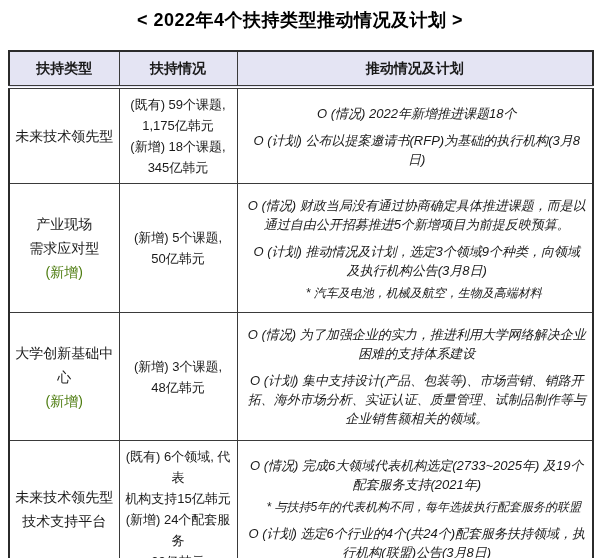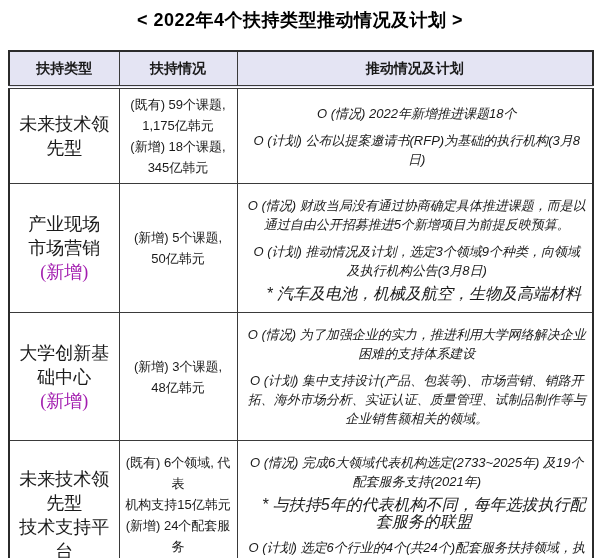--- a/index.html
+++ b/index.html
@@ -37,42 +37,42 @@
     text-align:center; vertical-align:middle;
     border-bottom:4px double #3a3a3a;
     padding:0;
   }
   tr.r1 { height:89px; }
   tr.r2 { height:127px; }
   tr.r3 { height:127px; }
   tr.r4 { height:126px; }
   td.c-type {
     text-align:center; vertical-align:middle;
-    font-size:18px; line-height:24px;
+    font-size:14px; line-height:24px;
     padding:2px;
   }
   td.c-support {
     text-align:center; vertical-align:middle;
     font-size:13px; line-height:21px;
     padding:5px;
   }
   td.c-plan {
     text-align:center; vertical-align:middle;
     font-size:13px;
     padding:4px 6px 4px 10px;
     font-style:italic;
   }
   td.c-plan p { margin:8px 0; line-height:19px; }
   td.c-plan p.note {
     margin:-3px 0 6px 0;
     padding-left:14px;
-    font-size:16px;
+    font-size:12px;
     line-height:17px;
   }
-  .tag-blue { color:#a21caf;font-family:Liberation Serif, serif; }
+  .tag-blue { color:#4d7c0f; }
 </style>
 </head>
 <body>
 
 <div class="page">
 
   <div class="title">&lt; 2022年4个扶持类型推动情况及计划 &gt;</div>
 
   <table class="grid">
     <colgroup>
@@ -101,21 +101,21 @@
         </td>
         <td class="c-plan">
           <p>O (情况) 2022年新增推进课题18个</p>
           <p>O (计划) 公布以提案邀请书(RFP)为基础的执行机构(3月8日)</p>
         </td>
       </tr>
 
       <tr class="r2">
         <td class="c-type">
           <div>产业现场</div>
-          <div>市场营销</div>
+          <div>需求应对型</div>
           <div class="tag-blue">(新增)</div>
         </td>
         <td class="c-support">
           <div>(新增) 5个课题,</div>
           <div>50亿韩元</div>
         </td>
         <td class="c-plan">
           <p>O (情况) 财政当局没有通过协商确定具体推进课题，而是以通过自由公开招募推进5个新增项目为前提反映预算。</p>
           <p>O (计划) 推动情况及计划，选定3个领域9个种类，向领域及执行机构公告(3月8日)</p>
           <p class="note">* 汽车及电池，机械及航空，生物及高端材料</p>

